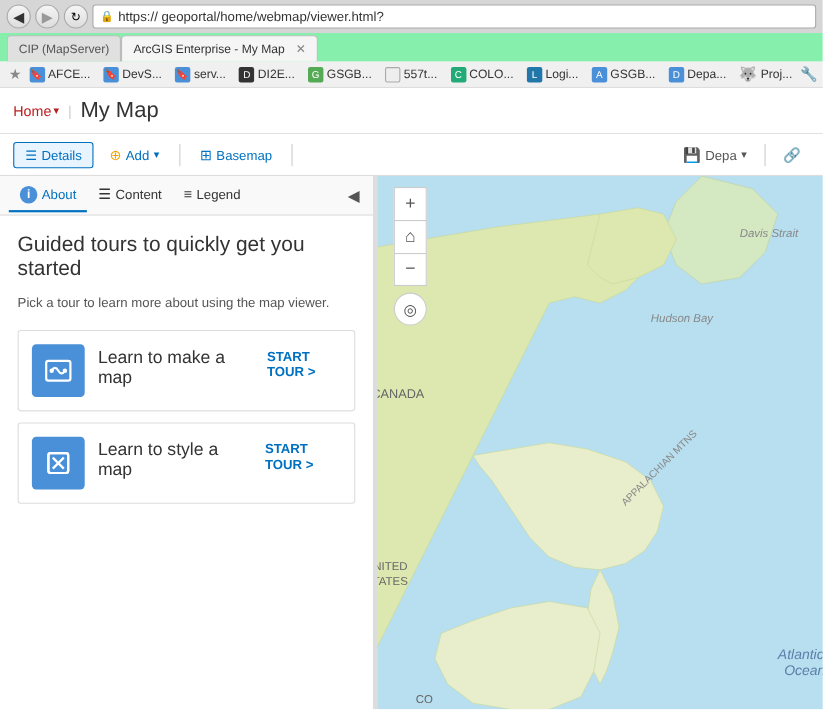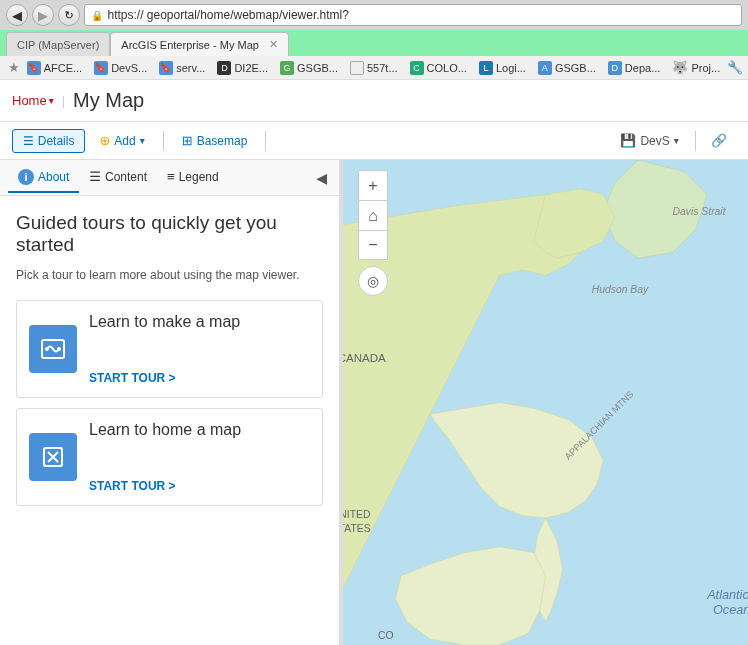--- a/index.html
+++ b/index.html
@@ -52,21 +52,21 @@
 
     
     .about-panel { padding: 16px; }
     .about-heading { font-size: 19px; color: #333; font-weight: 500; margin-bottom: 10px; }
     .about-desc { font-size: 12px; color: #555; line-height: 1.5; margin-bottom: 16px; }
 
     
     .tour-card { display: flex; align-items: center; gap: 12px; border: 1px solid #ddd; border-radius: 3px; padding: 12px; margin-bottom: 10px; cursor: pointer; background: #fff; }
     .tour-icon { width: 48px; height: 48px; background: #4a90d9; border-radius: 4px; display: flex; align-items: center; justify-content: center; flex-shrink: 0; }
     .tour-icon svg { fill: white; }
-    .tour-info { display: flex; flex-direction: column; gap: 36px; }
+    .tour-info { display: flex; flex-direction: row; gap: 36px; }
     .tour-title { font-size: 16px; color: #333; font-weight: 400; margin-bottom: 4px; }
     .tour-start { font-size: 12px; color: #0071c0; font-weight: 600; cursor: pointer; }
 
     
     .map-area { flex: 1; position: relative; overflow: hidden; }
     .map-bg { width: 100%; height: 100%; background: #a8d8ea; position: relative; }
 
     
     .map-controls { position: absolute; top: 10px; left: 15px; display: flex; flex-direction: column; gap: 0; z-index: 10; }
     .map-ctrl-btn { width: 30px; height: 30px; background: #fff; border: 1px solid #ccc; display: flex; align-items: center; justify-content: center; cursor: pointer; font-size: 16px; color: #555; }
@@ -173,21 +173,21 @@
     </button>
     <div class="toolbar-separator"></div>
     <button class="toolbar-btn-plain">
       <span style="font-size:13px;">⊞</span>
       <span>Basemap</span>
     </button>
     <div class="toolbar-separator"></div>
     <div class="toolbar-right">
       <button class="save-btn">
         <span style="font-size:13px;">💾</span>
-        <span>DevS</span>
+        <span>Depa</span>
         <span style="font-size:10px;">▾</span>
       </button>
       <div class="toolbar-separator"></div>
       <button class="save-btn">
         <span style="font-size:13px;">🔗</span>
       </button>
     </div>
   </div>
 
   <div class="main-content">
@@ -234,21 +234,21 @@
         <div class="tour-card">
           <div class="tour-icon">
             <svg width="28" height="28" viewBox="0 0 28 28">
               <rect x="5" y="5" width="18" height="18" rx="2" fill="none" stroke="white" stroke-width="2"></rect>
               <line x1="9" y1="9" x2="19" y2="19" stroke="white" stroke-width="2"></line>
               <line x1="19" y1="9" x2="9" y2="19" stroke="white" stroke-width="2"></line>
               <rect x="5" y="5" width="18" height="18" rx="2" fill="none" stroke="white" stroke-width="2"></rect>
             </svg>
           </div>
           <div class="tour-info">
-            <span class="tour-title">Learn to home a map</span>
+            <span class="tour-title">Learn to style a map</span>
             <span class="tour-start">START TOUR &gt;</span>
           </div>
         </div>
       </div>
     </div>
 
     <div class="panel-drag"></div>
 
     <div class="map-area">
 

